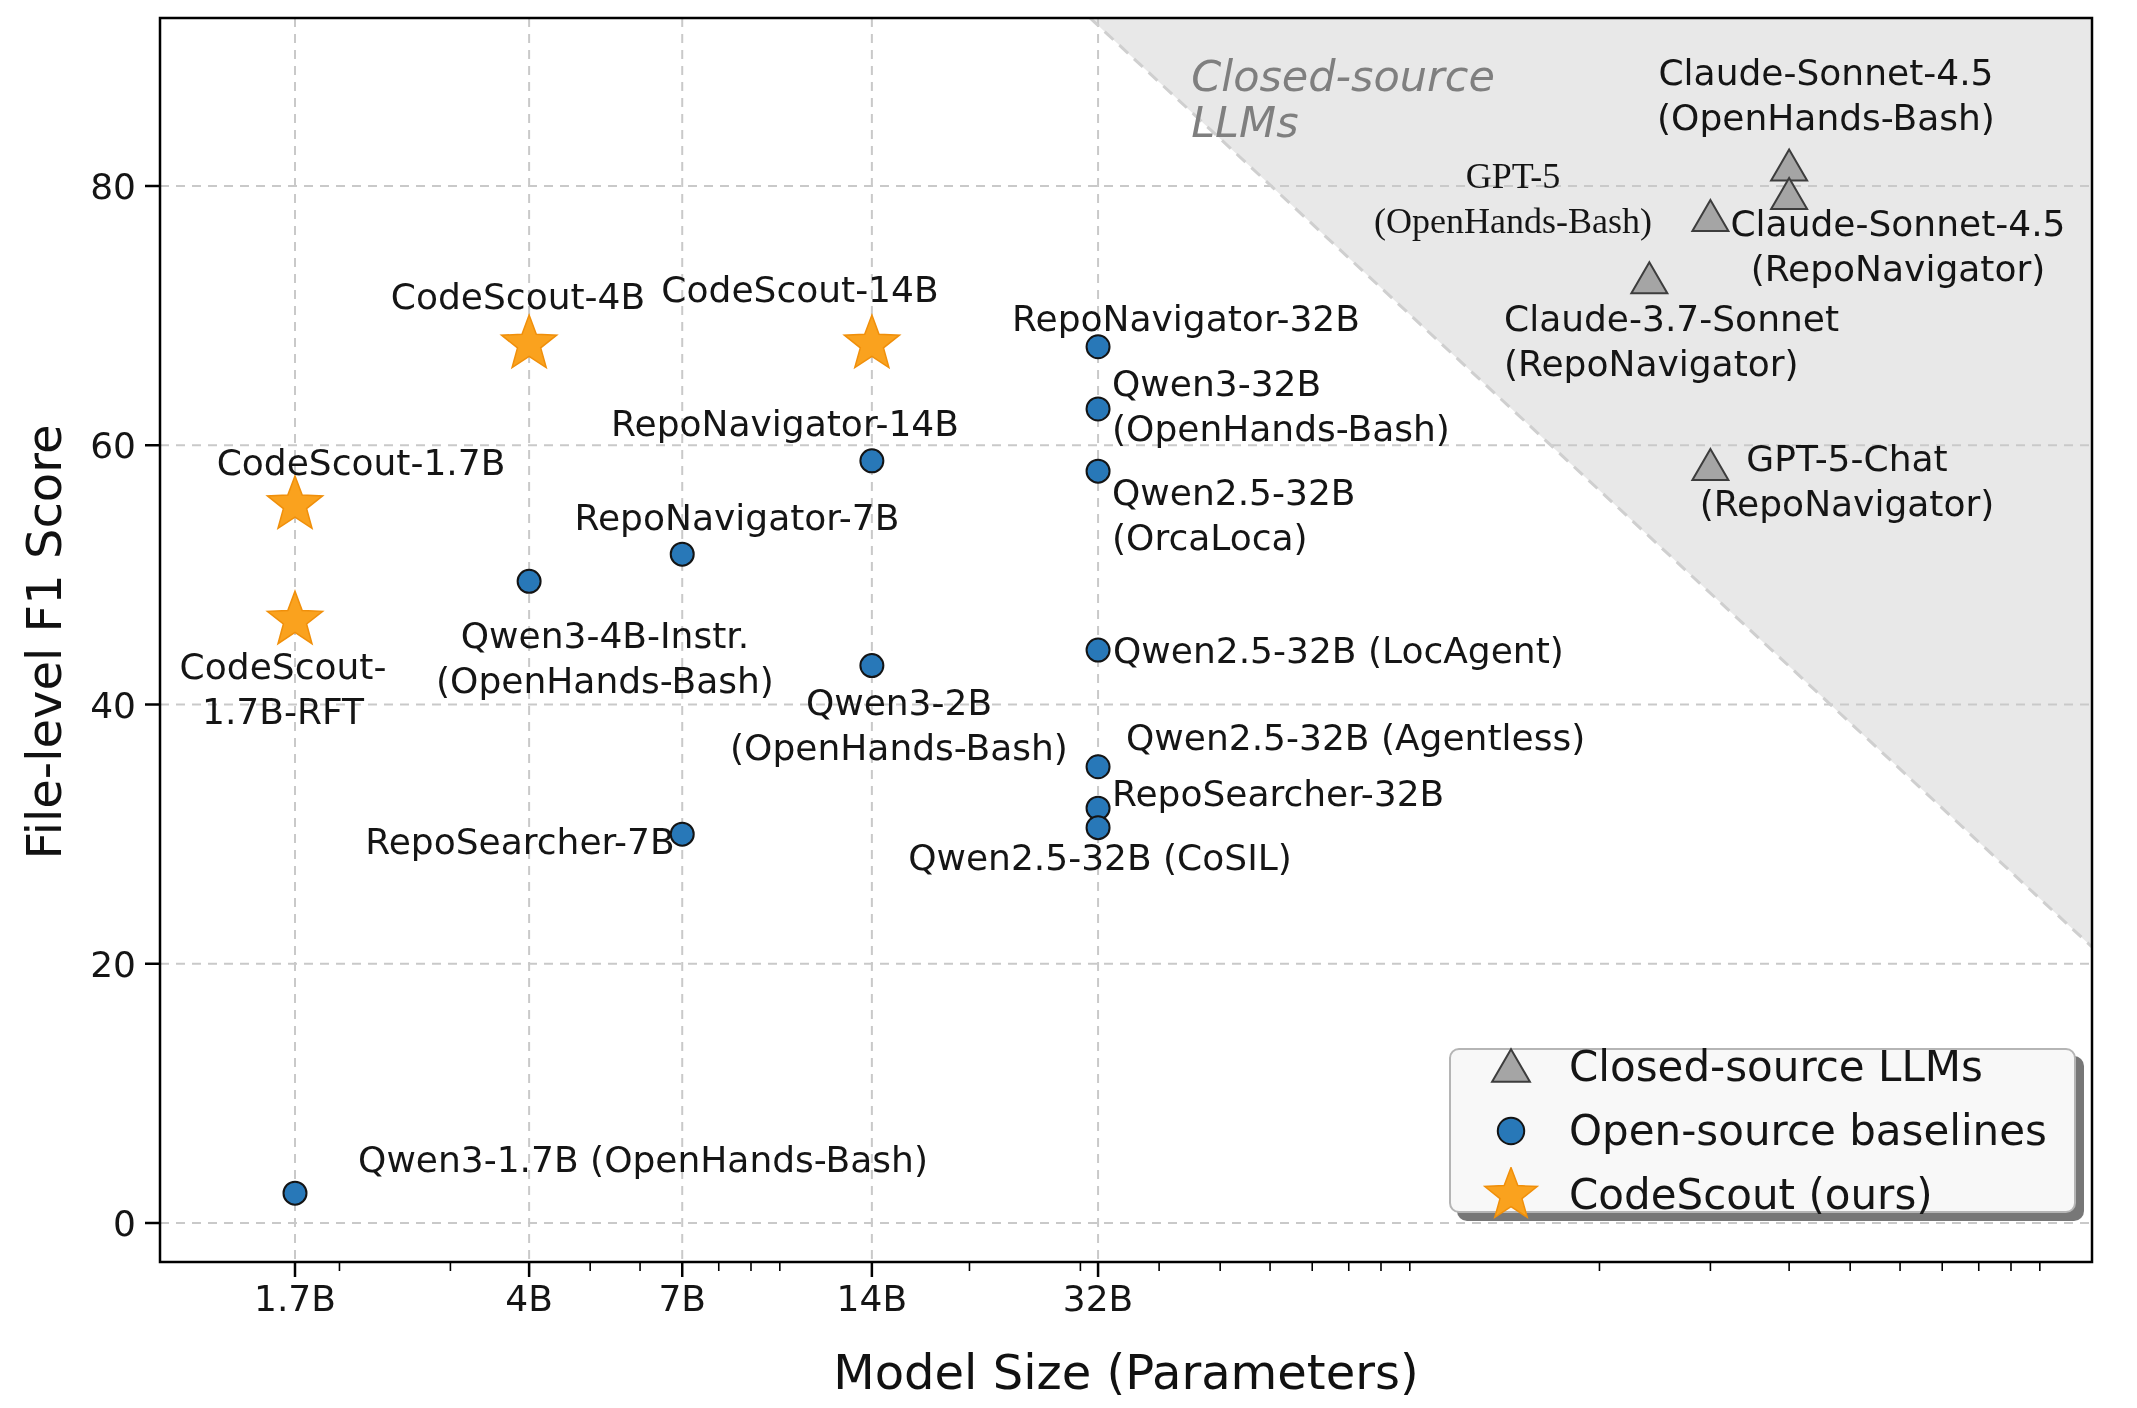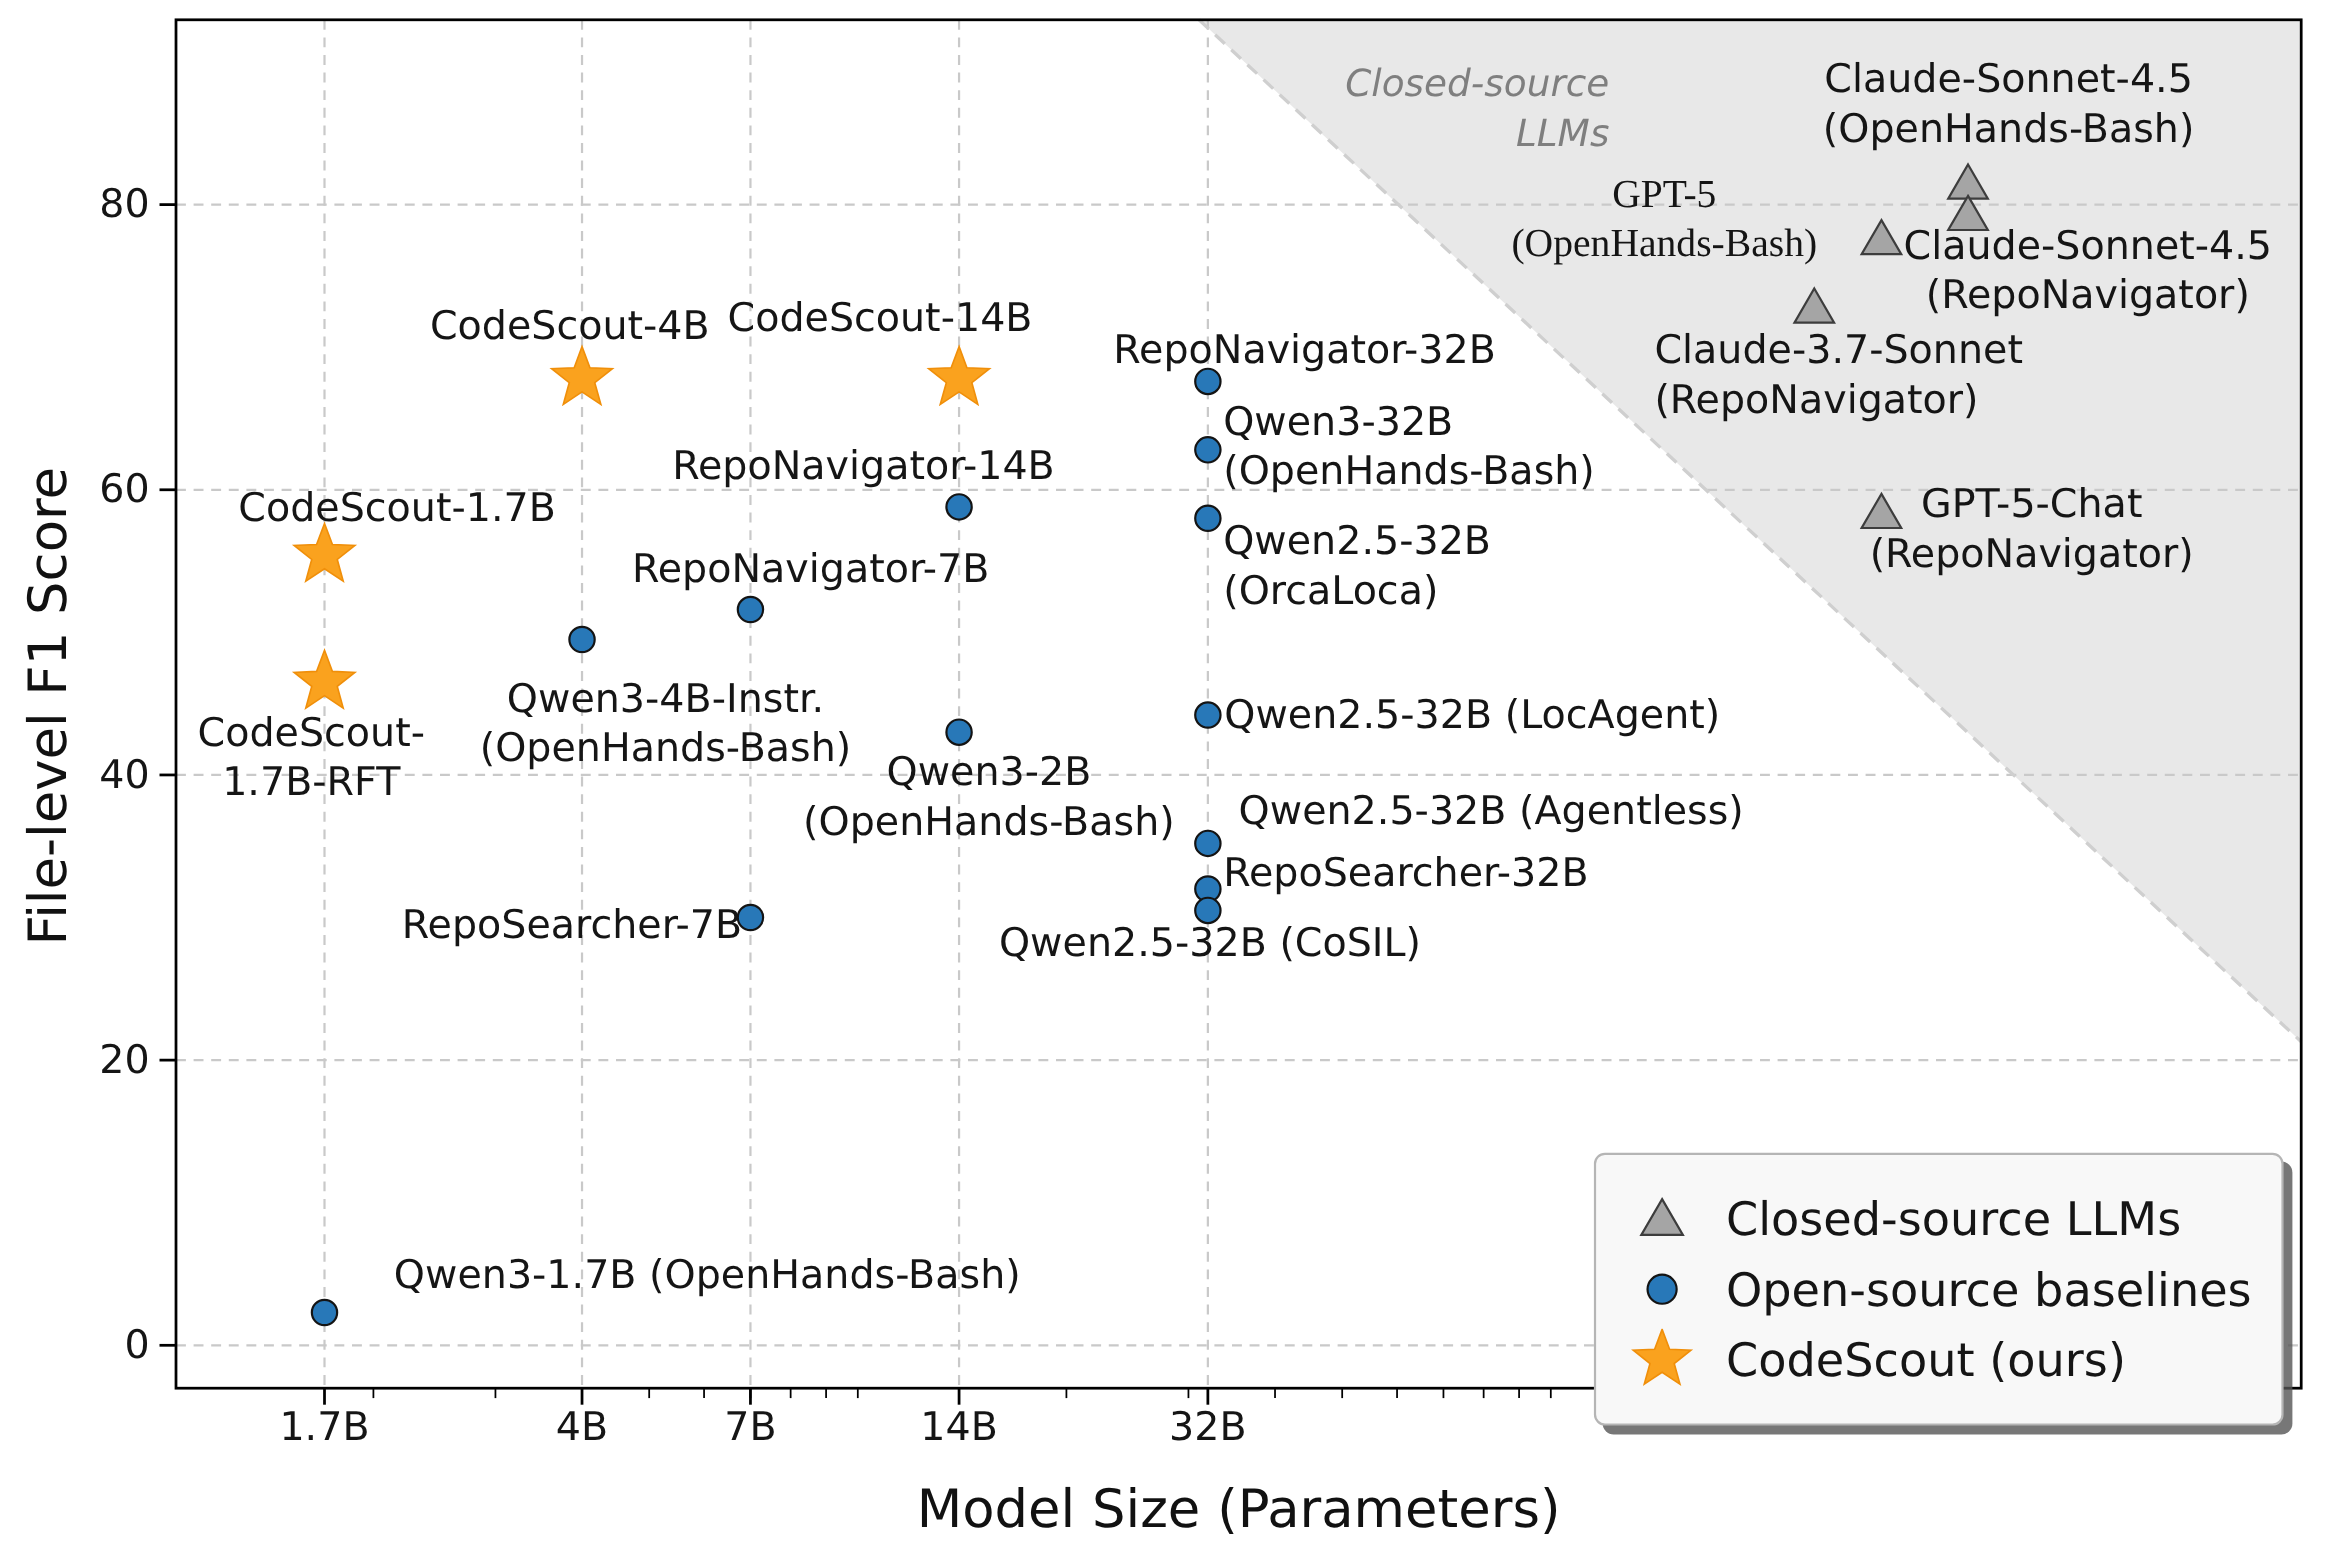--- a/index.html
+++ b/index.html
@@ -21,39 +21,39 @@
   }
   .pt-label.left{text-align:left;}
   .tick-label{
     position:absolute;
     font-size:36px;
     color:#151515;
     white-space:nowrap;
   }
   .region-label{
     position:absolute;
-    font-size:34px;
+    font-size:43px;
     line-height:46px;
     font-style:italic;
     color:#7f7f7f;
-    text-align:right;
+    text-align:left;
     white-space:nowrap;
   }
   .axis-label{
     position:absolute;
     font-size:48px;
     color:#111111;
     white-space:nowrap;
   }
   #x-axis-label{left:1126px;top:1372px;transform:translate(-50%,-50%);}
   #y-axis-label{left:44px;top:642px;transform:translate(-50%,-50%) rotate(-90deg);}
   #legend{
     position:absolute;
     left:1449px;top:1048px;
-    width:627px;height:248px;
+    width:627px;height:165px;
     background:#f8f8f8;
     border:2px solid #b5b5b5;
     border-radius:10px;
     box-shadow:8px 8px 0 rgba(85,85,85,0.8);
     box-sizing:border-box;
     display:flex;flex-direction:column;justify-content:center;
     gap:8px;
     padding:6px 0 6px 28px;
   }
   .legend-row{display:flex;align-items:center;gap:26px;height:56px;}

